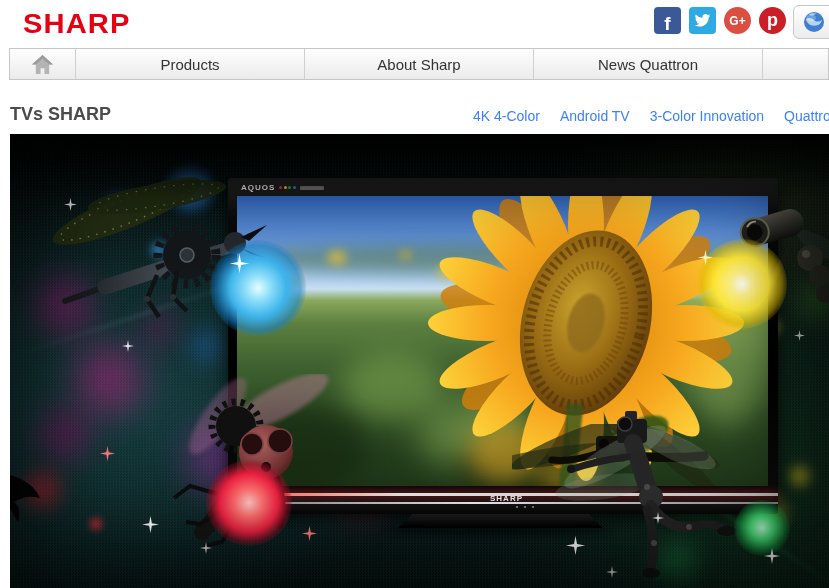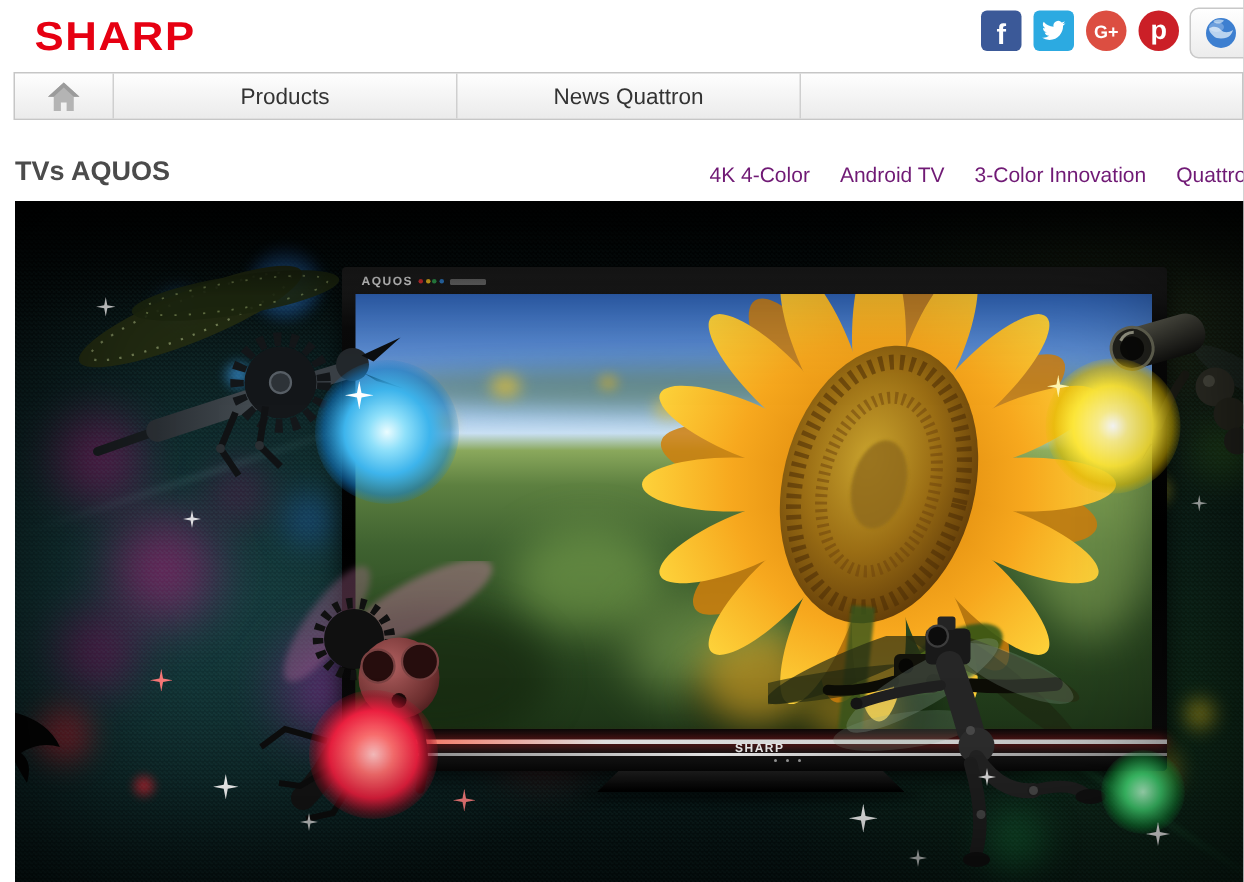--- a/index.html
+++ b/index.html
@@ -21,21 +21,21 @@
   
   .navbar { position:absolute; left:9px; top:48px; width:820px; height:32px; border:1px solid #c6c6c6; background:linear-gradient(#fefefe,#ebebeb); display:flex; }
   .nav-cell { border-right:1px solid #cfcfcf; display:flex; align-items:center; justify-content:center; font-size:15px; color:#333; cursor:pointer; }
   .nav-home { flex:0 0 66px; }
   .nav-item { flex:0 0 229px; }
   .nav-fill { flex:1; border-right:none; }
 
   
   .subnav-title { position:absolute; left:10px; top:104px; font-size:18px; font-weight:bold; color:#4b4b4b; }
   .subnav-links { position:absolute; left:473px; top:108px; display:flex; gap:20px; white-space:nowrap; }
-  .subnav-links span { font-size:14px; color:#701a75; cursor:pointer; }
+  .subnav-links span { font-size:14px; color:#3b82f6; cursor:pointer; }
 
   
   .hero { position:absolute; left:10px; top:134px; width:819px; height:454px; overflow:hidden; cursor:pointer;
           background: radial-gradient(ellipse 480px 300px at 14% 58%, #14393c 0%, rgba(10,24,24,0) 70%),
                       radial-gradient(ellipse 420px 320px at 95% 75%, #0e2916 0%, rgba(8,18,12,0) 70%),
                       radial-gradient(ellipse 300px 200px at 90% 20%, #1c2410 0%, rgba(8,14,10,0) 70%),
                       linear-gradient(180deg, #020505 0%, #071314 30%, #0a1d1c 60%, #051010 100%); }
   .hero::after { content:""; position:absolute; inset:0; z-index:2; pointer-events:none;
           background-image:repeating-conic-gradient(rgba(110,220,215,0.055) 0% 25%, transparent 25% 50%);
           background-size:3px 3px; }
@@ -109,26 +109,29 @@
     <div class="nav-cell nav-home">
       <svg width="23" height="21" viewBox="0 0 24 22">
         <path d="M12 1 1 11h4v10h5v-6h4v6h5V11h4z" fill="#b4b4b4"></path>
         <path d="M12 1 1 11h4l7-6.4L19 11h4z" fill="#9b9b9b"></path>
       </svg>
     </div>
     <div class="nav-cell nav-item">
         <span>Products</span>
       </div>
     <div class="nav-cell nav-item">
+        <span>About Sharp</span>
+      </div>
+    <div class="nav-cell nav-item">
         <span>News Quattron</span>
       </div>
     <div class="nav-cell nav-fill"></div>
   </div>
 
-  <div class="subnav-title">TVs AQUOS</div>
+  <div class="subnav-title">TVs SHARP</div>
   <div class="subnav-links">
     <span>4K 4-Color</span>
     <span>Android TV</span>
     <span>3-Color Innovation</span>
     <span>Quattron Pro</span>
   </div>
 
   <div class="hero">
 
     <div class="bokeh" style="left:154px;top:29px;width:52px;height:52px;background:radial-gradient(circle,#2f7fd8 0%,rgba(25,90,170,0.4) 60%,transparent 75%);filter:blur(4px);opacity:.85;"></div>

